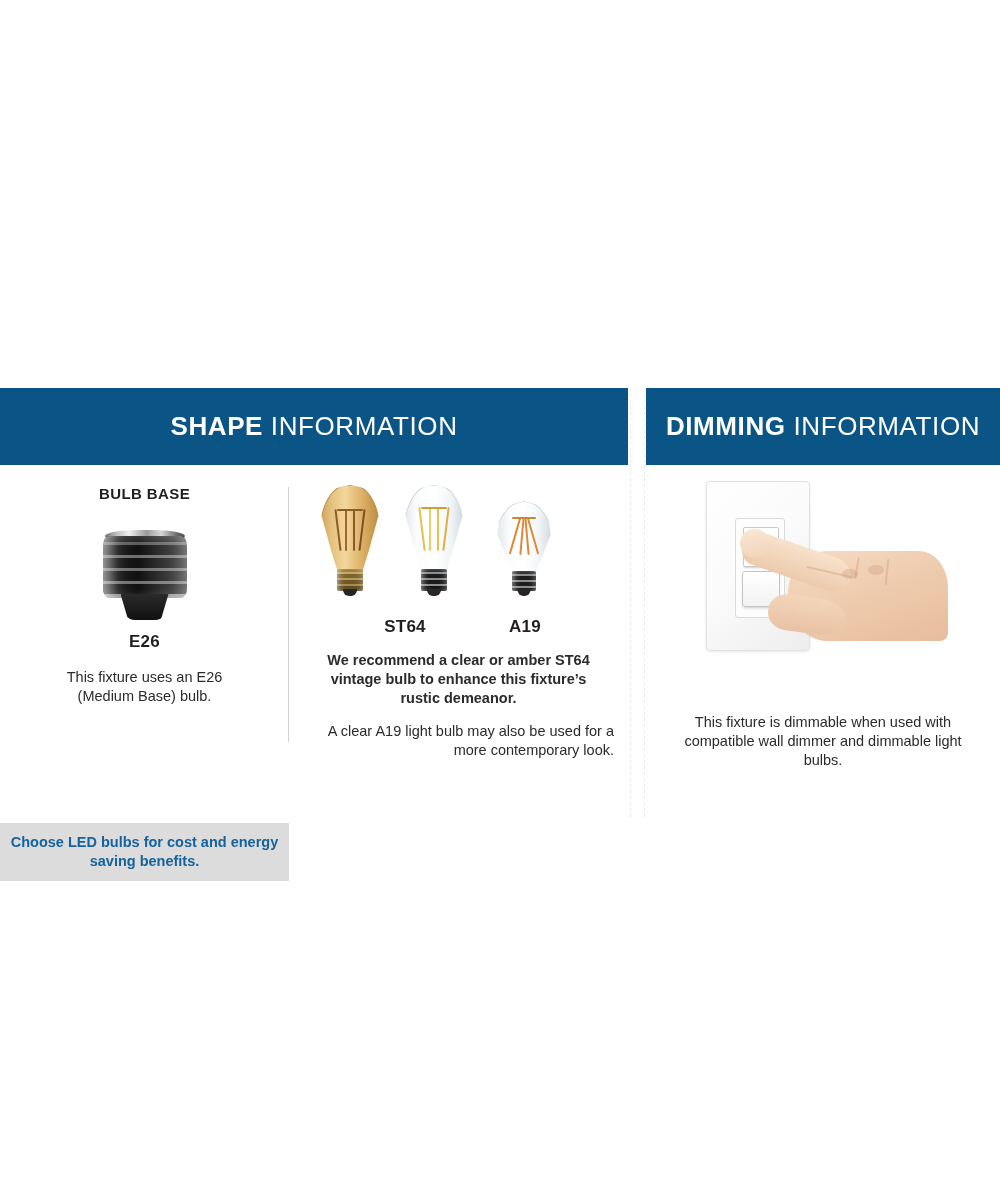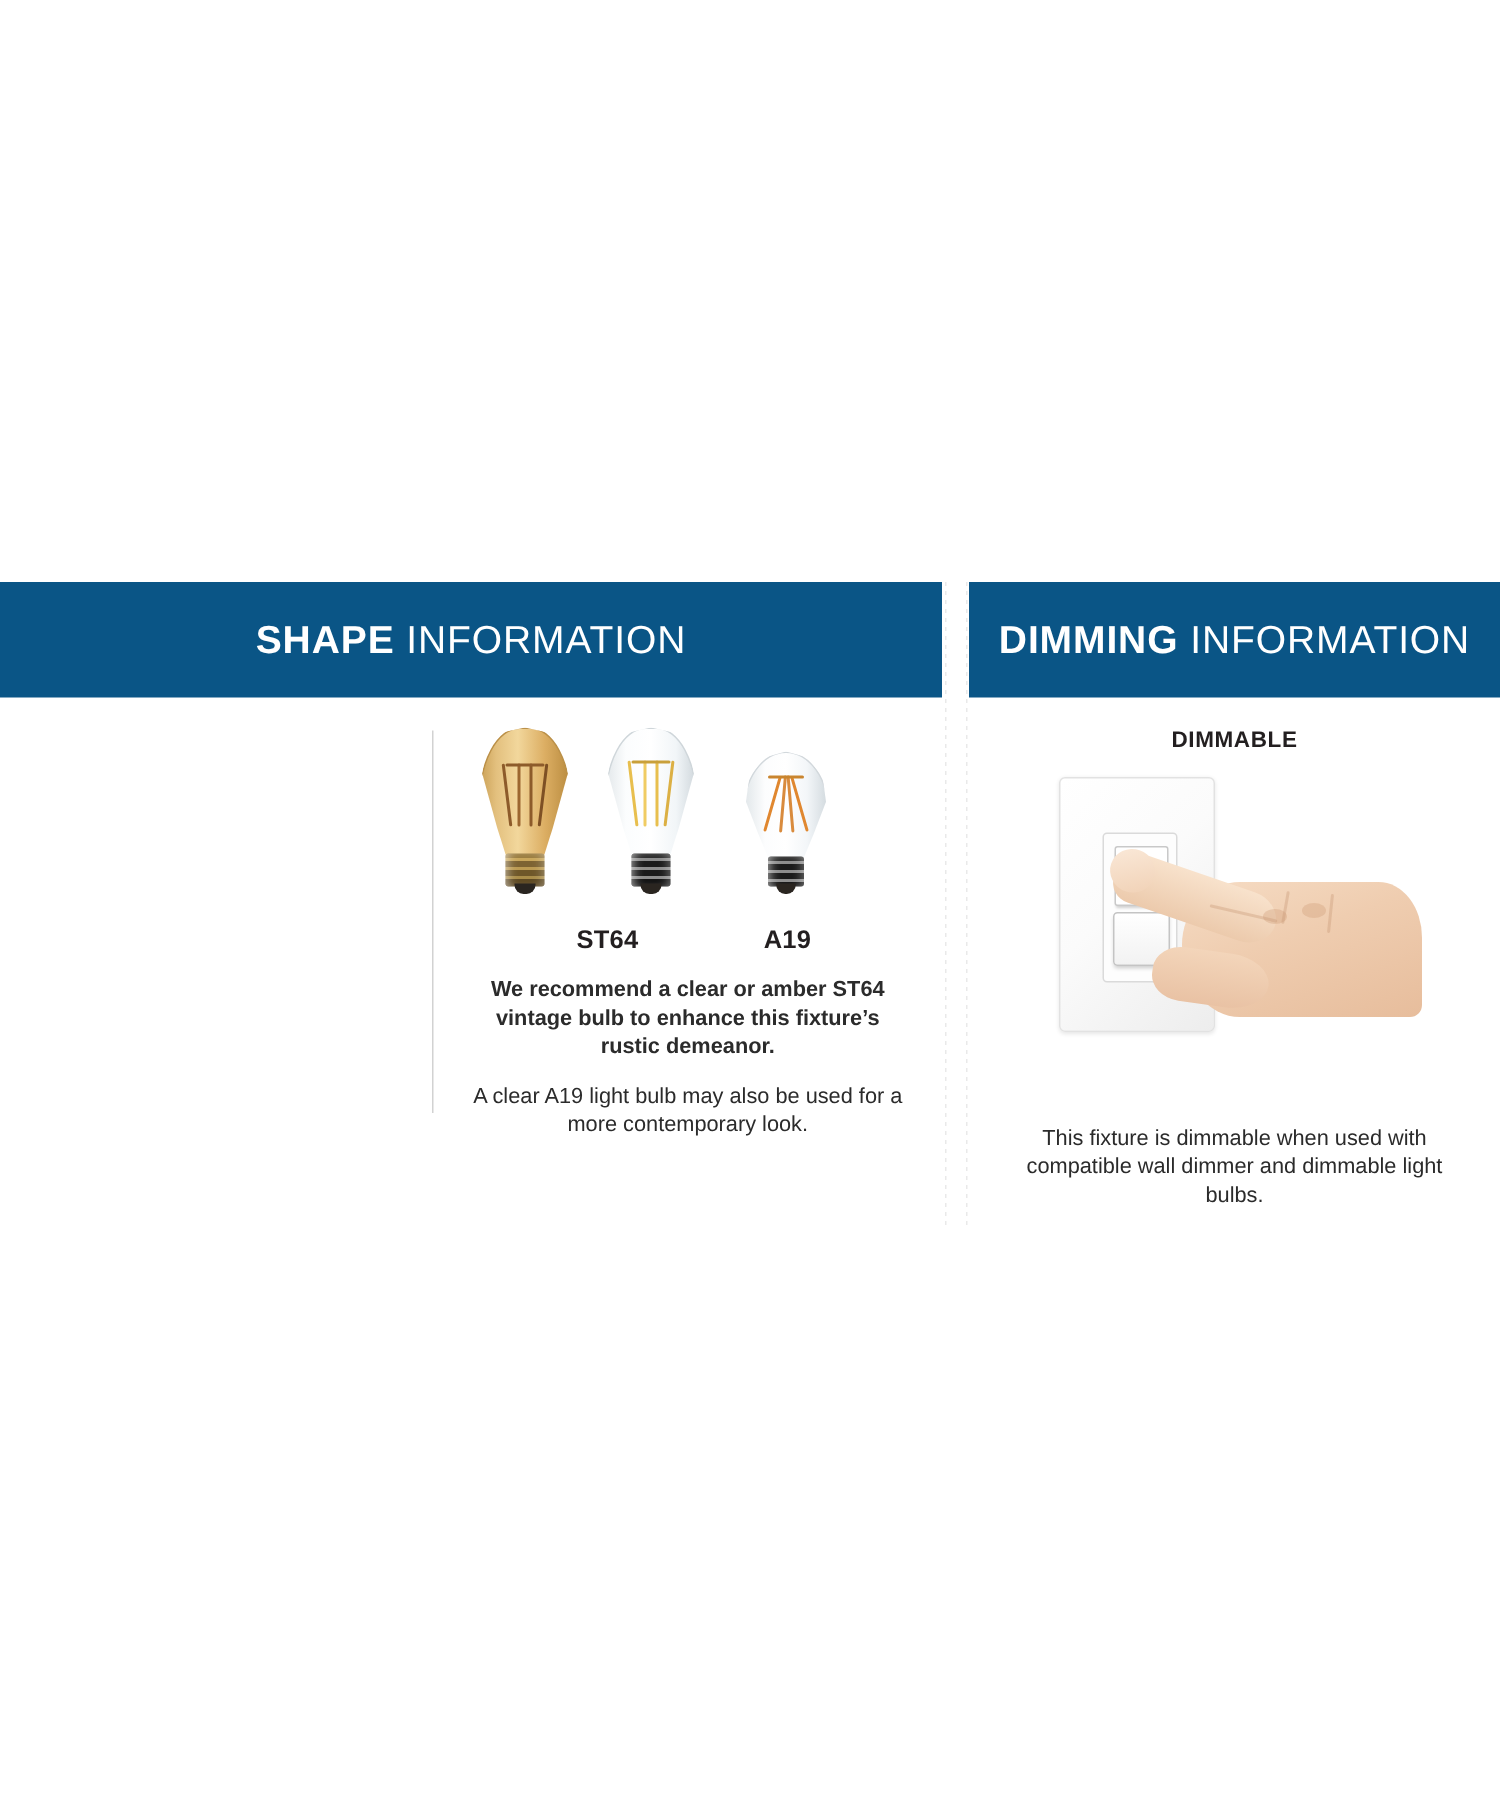--- a/index.html
+++ b/index.html
@@ -394,20 +394,39 @@
     <div class="hdr">
       <div class="hdr-text">
         <b>SHAPE</b><span>&nbsp;</span><span>INFORMATION</span>
       </div>
     </div>
 
     <div class="left-body">
 
       <div class="col-divider"></div>
 
+      <div class="col-base">
+        <h3 class="sec-title">BULB BASE</h3>
+
+        <div class="base-art-wrap">
+          <div class="e26">
+            <div class="e26-top"></div>
+            <div class="e26-body"></div>
+            <div class="e26-tip"></div>
+          </div>
+        </div>
+
+        <p class="bulb-label" style="margin-top:8px;">E26</p>
+
+        <p class="body-text" style="margin-top:16px; padding:0 38px;">This fixture uses an E26 (Medium Base) bulb.</p>
+
+        <div class="led-box">
+          <div class="led-text">Choose LED bulbs for cost and energy saving benefits.</div>
+        </div>
+      </div>
 
       <div class="col-shape">
 
         <div class="bulbs-row">
 
           <div class="bulb bulb-st64 bulb-1">
             <div class="glass st-glass amber"></div>
             <div class="filament" style="top:24px;width:26px;height:44px;">
               <div class="fil-bar" style="left:0;top:0;height:42px;background:#8d5b2a;transform:rotate(-7deg);"></div>
               <div class="fil-bar" style="left:8px;top:0;height:42px;background:#9c6730;"></div>
@@ -446,36 +465,35 @@
           </div>
         </div>
 
         <div style="position:relative;height:26px;margin-top:20px;">
           <p class="bulb-label" style="position:absolute;left:56px;width:120px;">ST64</p>
           <p class="bulb-label" style="position:absolute;left:206px;width:60px;">A19</p>
         </div>
 
         <p class="body-text" style="margin-top:8px;padding:0 22px;font-weight:bold;">We recommend a clear or amber ST64 vintage bulb to enhance this fixture’s rustic demeanor.</p>
         <div class="spacer-p"></div>
-        <p class="body-text" style="padding:0 14px;">A clear A19 light bulb may also be used for a more contemporary look.</p>
+        <p class="body-text" style="padding:0 14px;text-align:right;">A clear A19 light bulb may also be used for a more contemporary look.</p>
       </div>
 
     </div>
   </section>
 
   <section class="panel-right">
 
     <div class="hdr">
       <div class="hdr-text">
         <b>DIMMING</b><span>&nbsp;</span><span>INFORMATION</span>
       </div>
     </div>
 
     <div>
-      <h3 class="sec-title">DIMMABLE</h3>
 
       <div class="dimmer-wrap">
         <div class="plate">
           <div class="switch-body">
             <div class="rocker r1"></div>
             <div class="rocker r2"></div>
             <div class="paddle"></div>
           </div>
         </div>
         <div class="hand">

